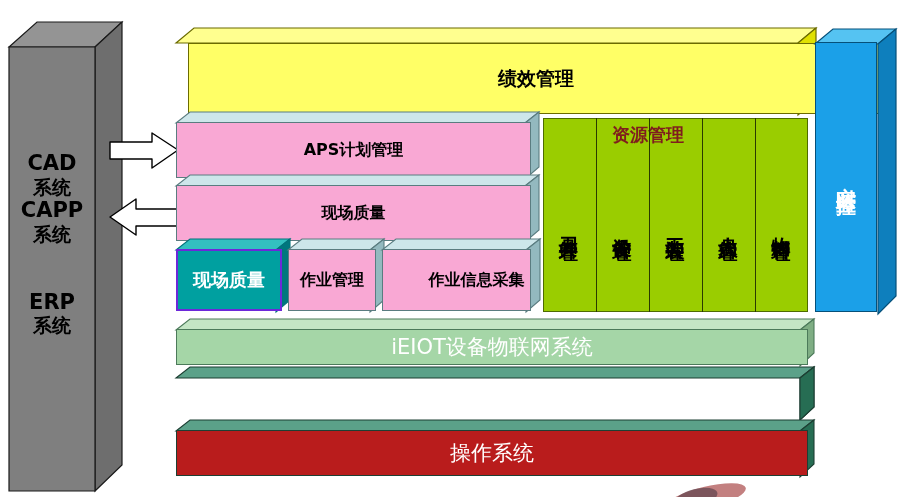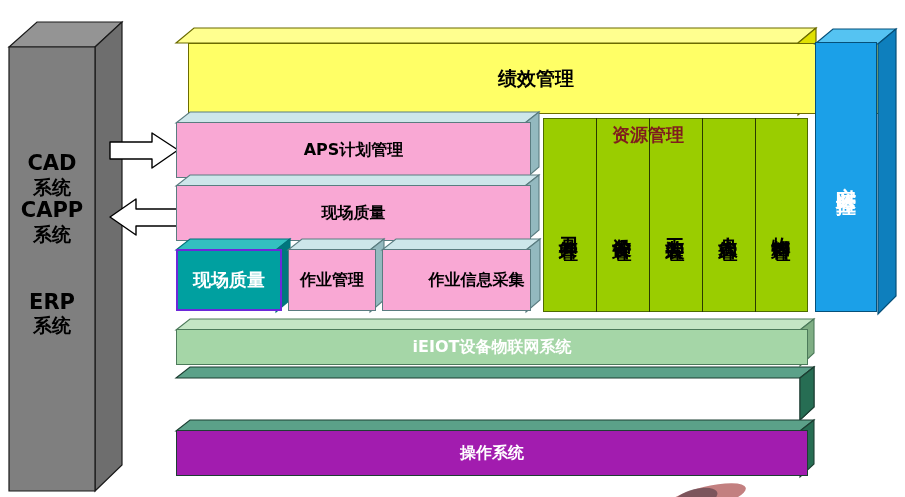--- a/index.html
+++ b/index.html
@@ -69,26 +69,26 @@
     color:#ffffff;
   }
   #blue-front .vtext{
     writing-mode:vertical-rl;text-orientation:upright;
     font-size:20px;font-weight:bold;letter-spacing:3px;
   }
 
   
   .bar-front{
     border:1px solid #1d3f33;
-    color:#ffffff;font-weight:bold;font-size:16px;
+    color:#ffffff;font-weight:normal;font-size:21px;
   }
   #ieiot-front{left:176px;top:329px;width:632px;height:36px;background:#a5d6a7;
                color:#ffffff;border:1px solid #4c7a5a;}
   #java-front{left:176px;top:377px;width:632px;height:42px;background:#338a68;}
-  #os-front{left:176px;top:430px;width:632px;height:46px;background:#a21caf;}
+  #os-front{left:176px;top:430px;width:632px;height:46px;background:#b91c1c;}
 
   .deco{position:absolute;}
 </style>
 </head>
 <body>
 
 <div id="stage">
 
   <svg class="deco" style="left:0px;top:10px;" width="130" height="486" viewBox="0 0 130 486">
     <polygon points="9,37 37,12 122,12 95,37" fill="#949494" stroke="#1a1a1a" stroke-width="1.2"></polygon>

